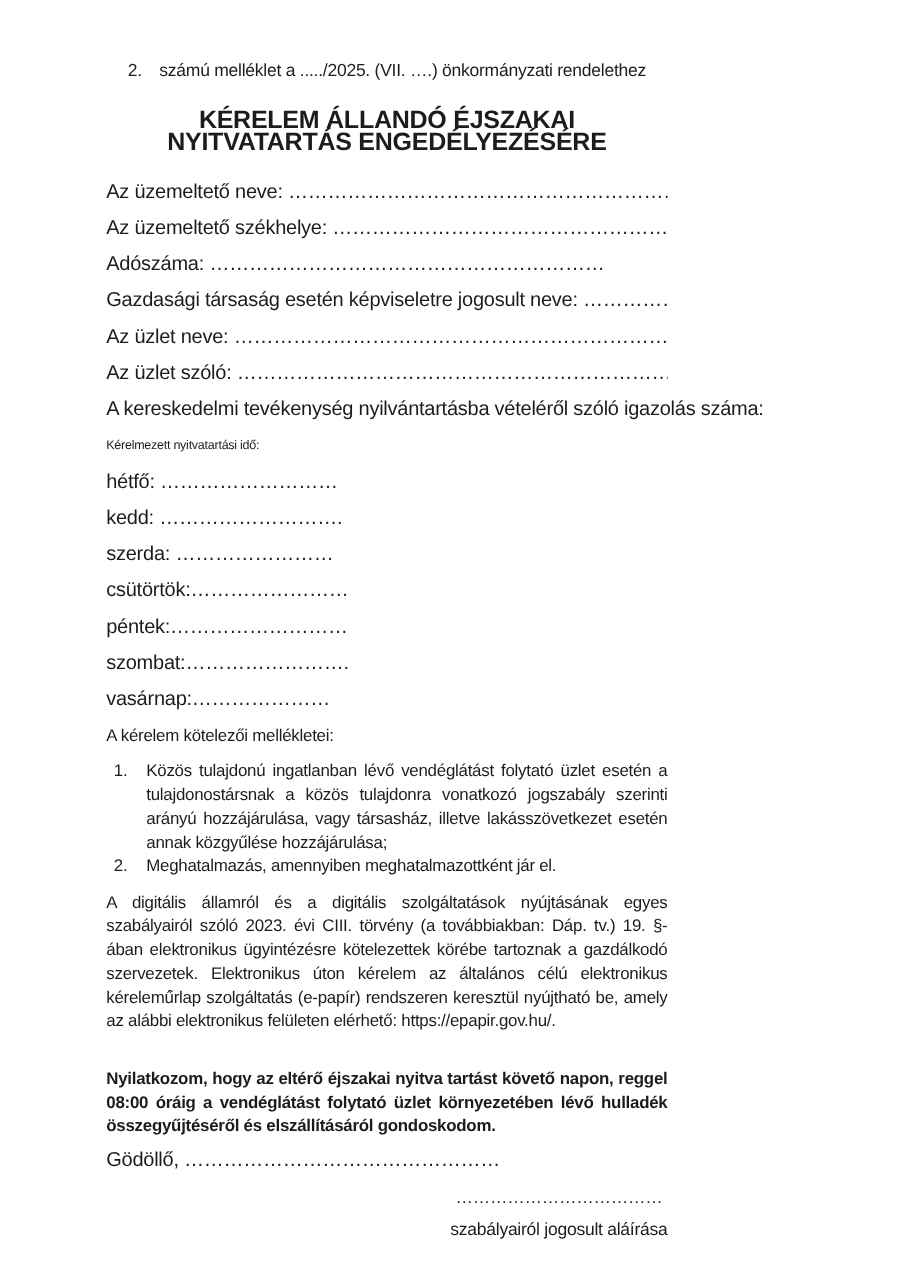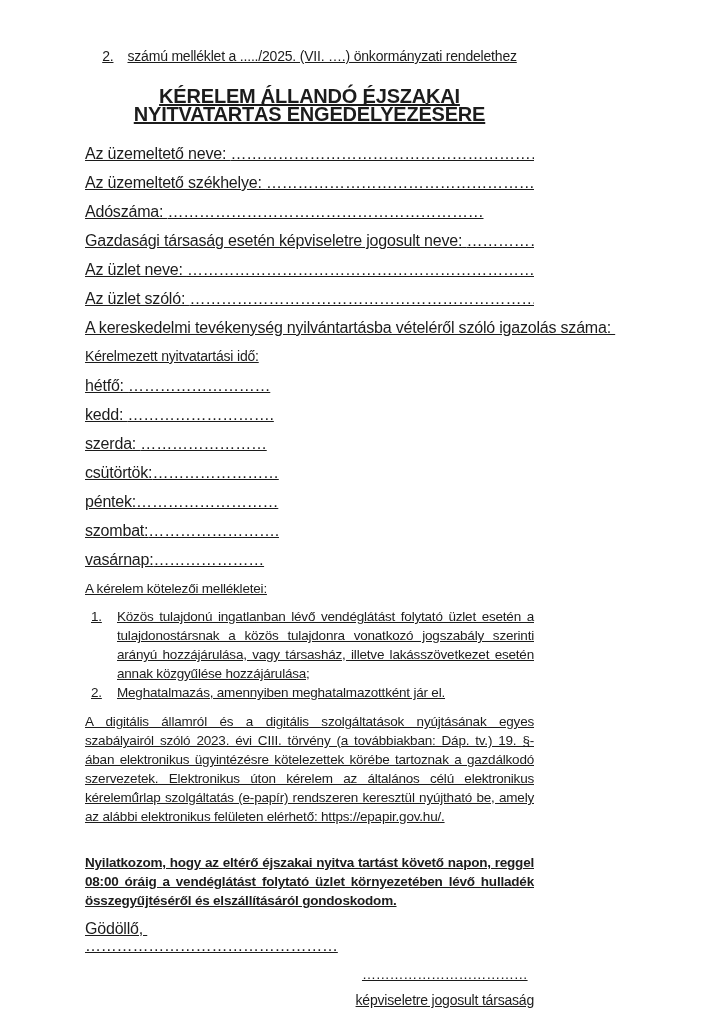--- a/index.html
+++ b/index.html
@@ -5,21 +5,20 @@
   html, body { margin: 0; padding: 0; background: #ffffff; }
   .page {
     position: relative;
     width: 621px;
     height: 1024px;
     background: #ffffff;
     overflow: hidden;
     font-family: "Liberation Sans", sans-serif;
     color: #1c1c1c;
     letter-spacing: -0.2px;
-    text-decoration: underline;
   }
   .content {
     padding: 48px 87px 0 85px; 
   }
   .header-note {
     text-align: center;
     font-size: 14px;
     line-height: 17px;
     margin-bottom: 22px;
     white-space: nowrap;
@@ -40,21 +39,21 @@
     margin-bottom: 12px;
   }
   .field-row .label { white-space: pre; flex: 0 0 auto; }
   .field-row .dots {
     flex: 1 1 auto;
     overflow: hidden;
     white-space: pre;
     min-width: 0;
   }
   .section-label {
-    font-size: 14px;
+    font-size: 10px;
     line-height: 17px;
     margin-bottom: 12px;
   }
   .attachments-heading {
     font-size: 13.5px;
     line-height: 17px;
     margin-bottom: 10px;
   }
   .olist { margin: 0 0 10px 0; }
   .olist-item {
@@ -64,21 +63,21 @@
   }
   .olist-item .num { flex: 0 0 26px; padding-left: 6px; }
   .olist-item .itext { flex: 1 1 auto; text-align: justify; }
   .para {
     font-size: 13.5px;
     line-height: 19px;
     text-align: justify;
     margin: 8px 0 0 0;
   }
   .para.bold { font-weight: bold; margin-top: 27px; }
-  .place-row { margin-top: 10px; flex-direction: column; }
+  .place-row { margin-top: 10px; }
   .signature-block {
     margin-top: 12px;
     margin-left: auto;
     width: fit-content;
     text-align: center;
     font-size: 14px;
     line-height: 17px;
   }
   .signature-block .sig-dots { display: block; margin-bottom: 9px; }
 </style>
@@ -171,17 +170,17 @@
 
     <div class="para bold">Nyilatkozom, hogy az eltérő éjszakai nyitva tartást követő napon, reggel 08:00 óráig a vendéglátást folytató üzlet környezetében lévő hulladék összegyűjtéséről és elszállításáról gondoskodom.</div>
 
     <div class="field-row place-row">
       <span class="label">Gödöllő, </span>
         <span class="dots">…………………………………………</span>
     </div>
 
     <div class="signature-block">
       <span class="sig-dots">………………………………</span>
-      <span>képviseletre jogosult társaság</span>
+      <span>szabályairól jogosult aláírása</span>
     </div>
 
   </div>
 </div>
 
 </body></html>

